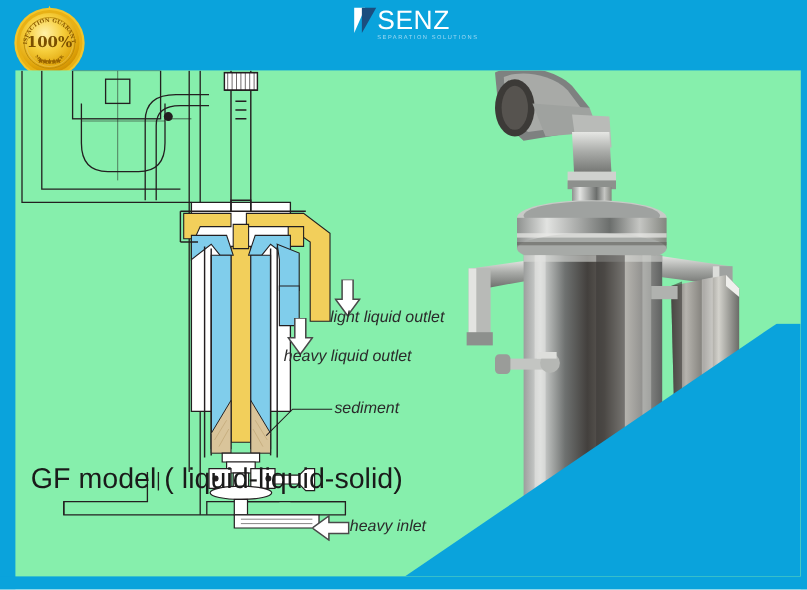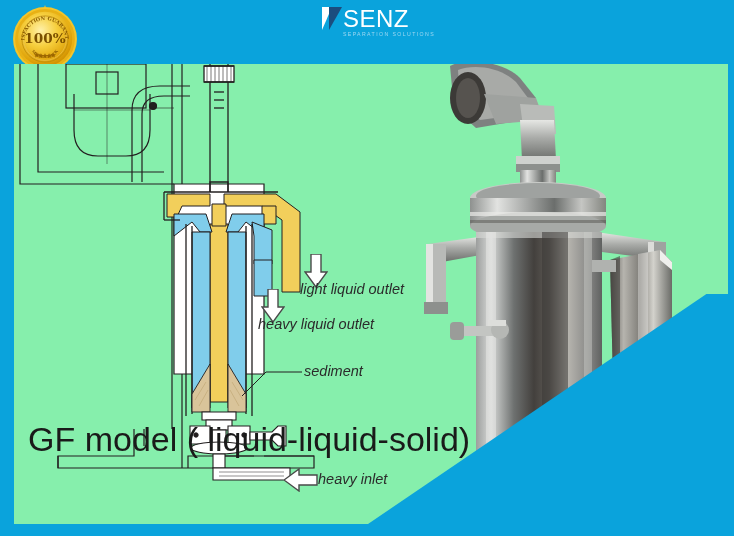--- a/index.html
+++ b/index.html
@@ -112,21 +112,21 @@
     position: absolute;
     left: 11px; top: 5px;
     width: 68px; height: 68px;
   }
 
   
   .title {
     position: absolute;
     left: 28px;
     top: 420px;
-    font-size: 34px;
+    font-size: 26px;
     color: #1A1A1A;
     white-space: nowrap;
   }
 
   
   .lbl {
     position: absolute;
     font-size: 14.5px;
     color: #2B2B2B;
     white-space: nowrap;

